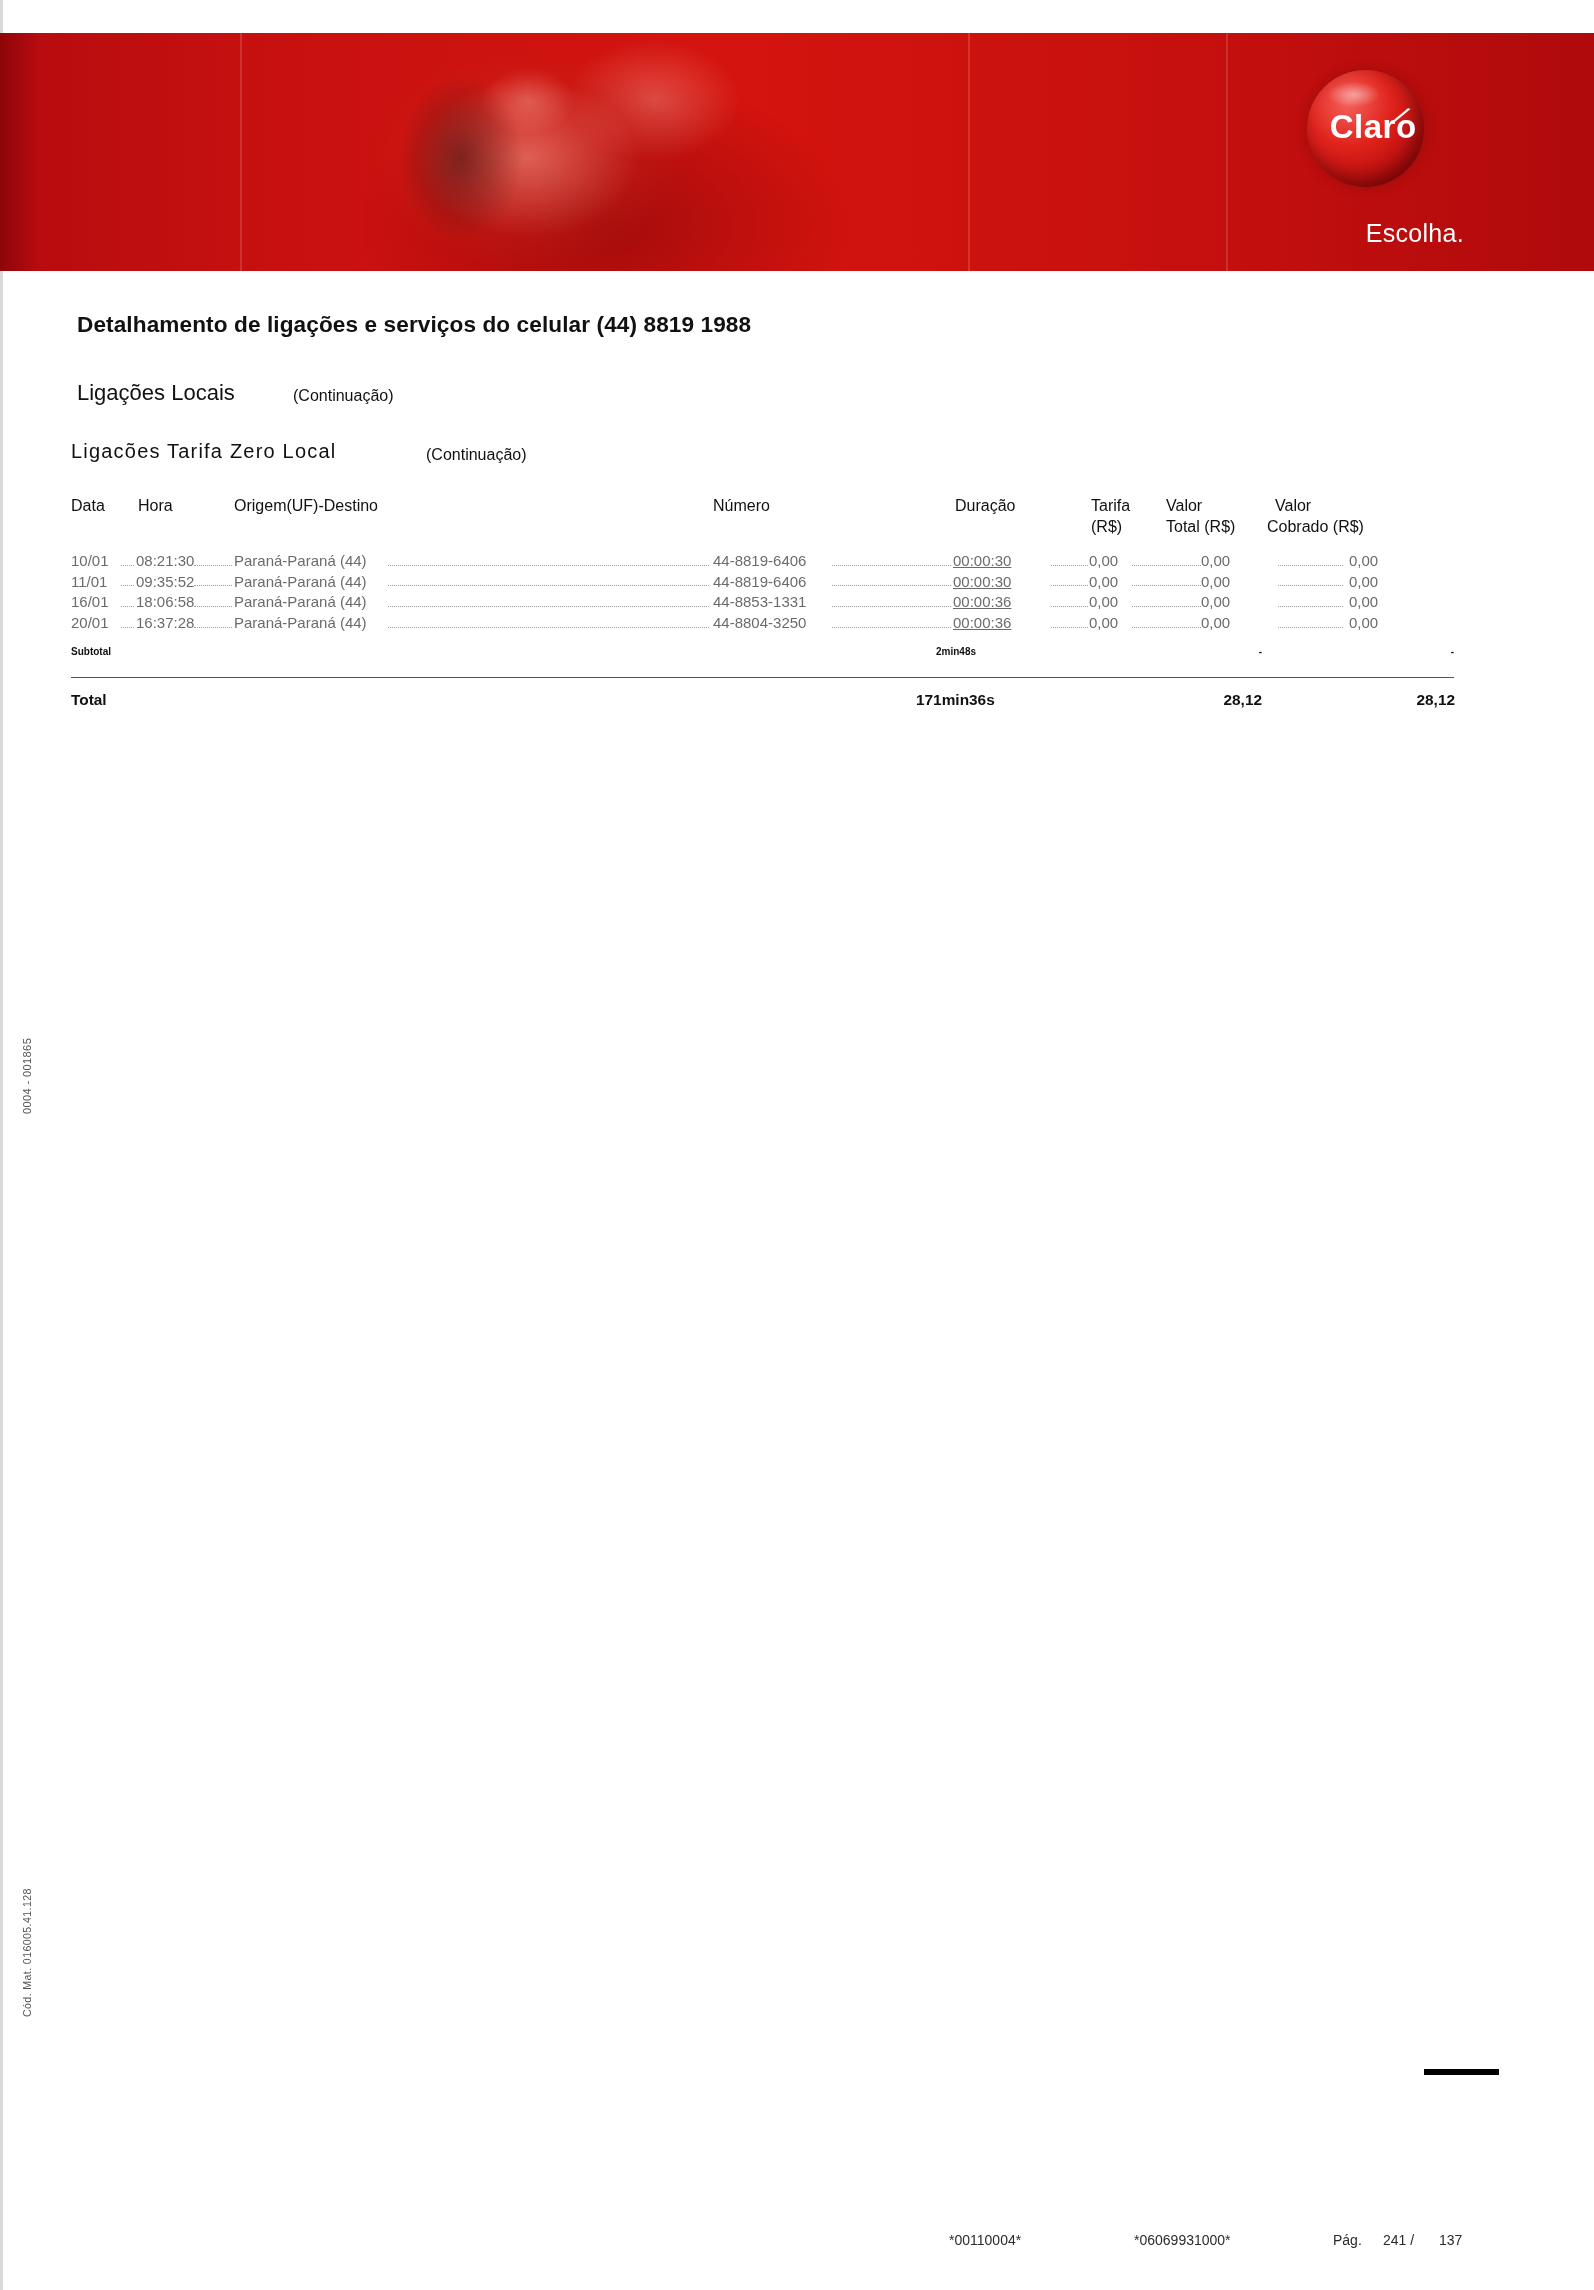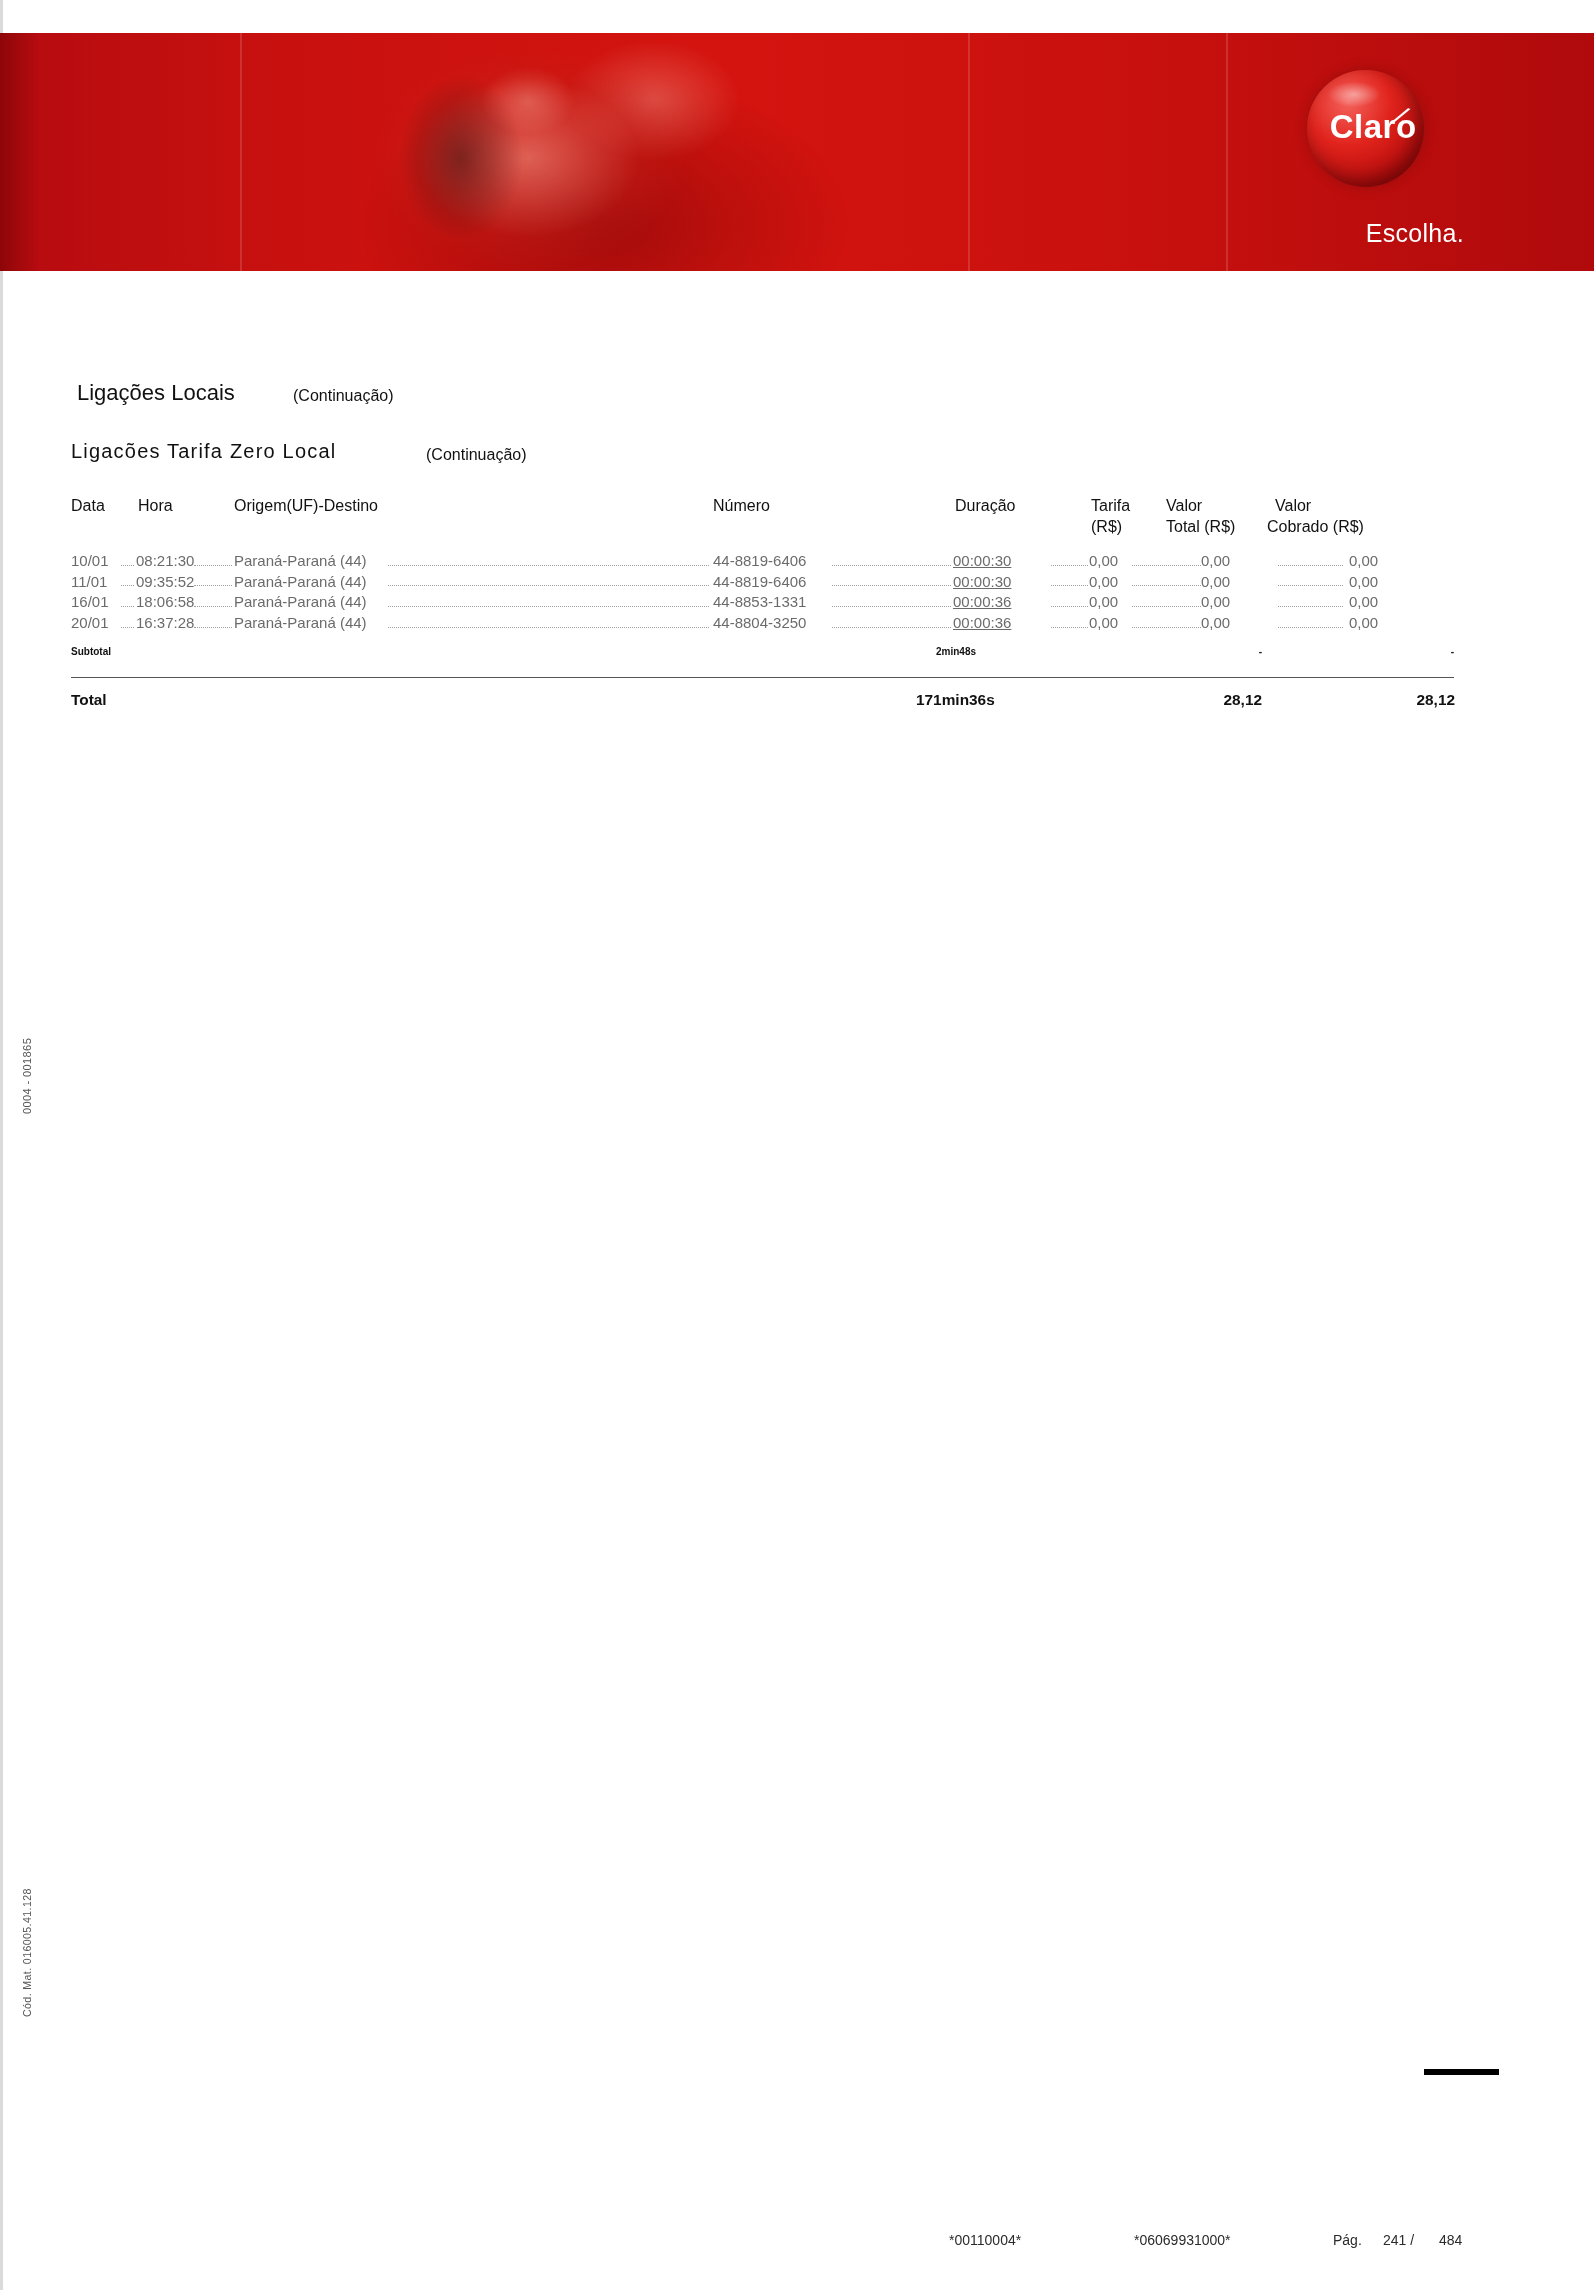--- a/index.html
+++ b/index.html
@@ -328,20 +328,21 @@
   <div class="logo-wrap">
     <div class="logo-ball"></div>
     <div class="logo-text">Claro</div>
     <div class="logo-tick">⁄</div>
   </div>
   <div class="escolha">Escolha.</div>
 </div>
 
 <div class="page">
 
+  <div class="doc-title">Detalhamento de ligações e serviços do celular (44) 8819 1988</div>
 
   <div class="section-title">Ligações Locais</div>
   <div class="section-cont">(Continuação)</div>
 
   <div class="subsection-title">Ligacões  Tarifa  Zero  Local</div>
   <div class="subsection-cont">(Continuação)</div>
 
   <div class="tbl">
 
     <div class="hdr">
@@ -452,15 +453,15 @@
 </div>
 
 <div class="side-code side-code-top">0004 - 001865</div>
 <div class="side-code side-code-bottom">Cód. Mat. 016005.41.128</div>
 
 <div class="footer">
   <span class="f-code1">*00110004*</span>
   <span class="f-code2">*06069931000*</span>
   <span class="f-pag">Pág.</span>
   <span class="f-pagnum">241 /</span>
-  <span class="f-pagtot">484</span>
+  <span class="f-pagtot">137</span>
 </div>
 
 
 </body></html>

